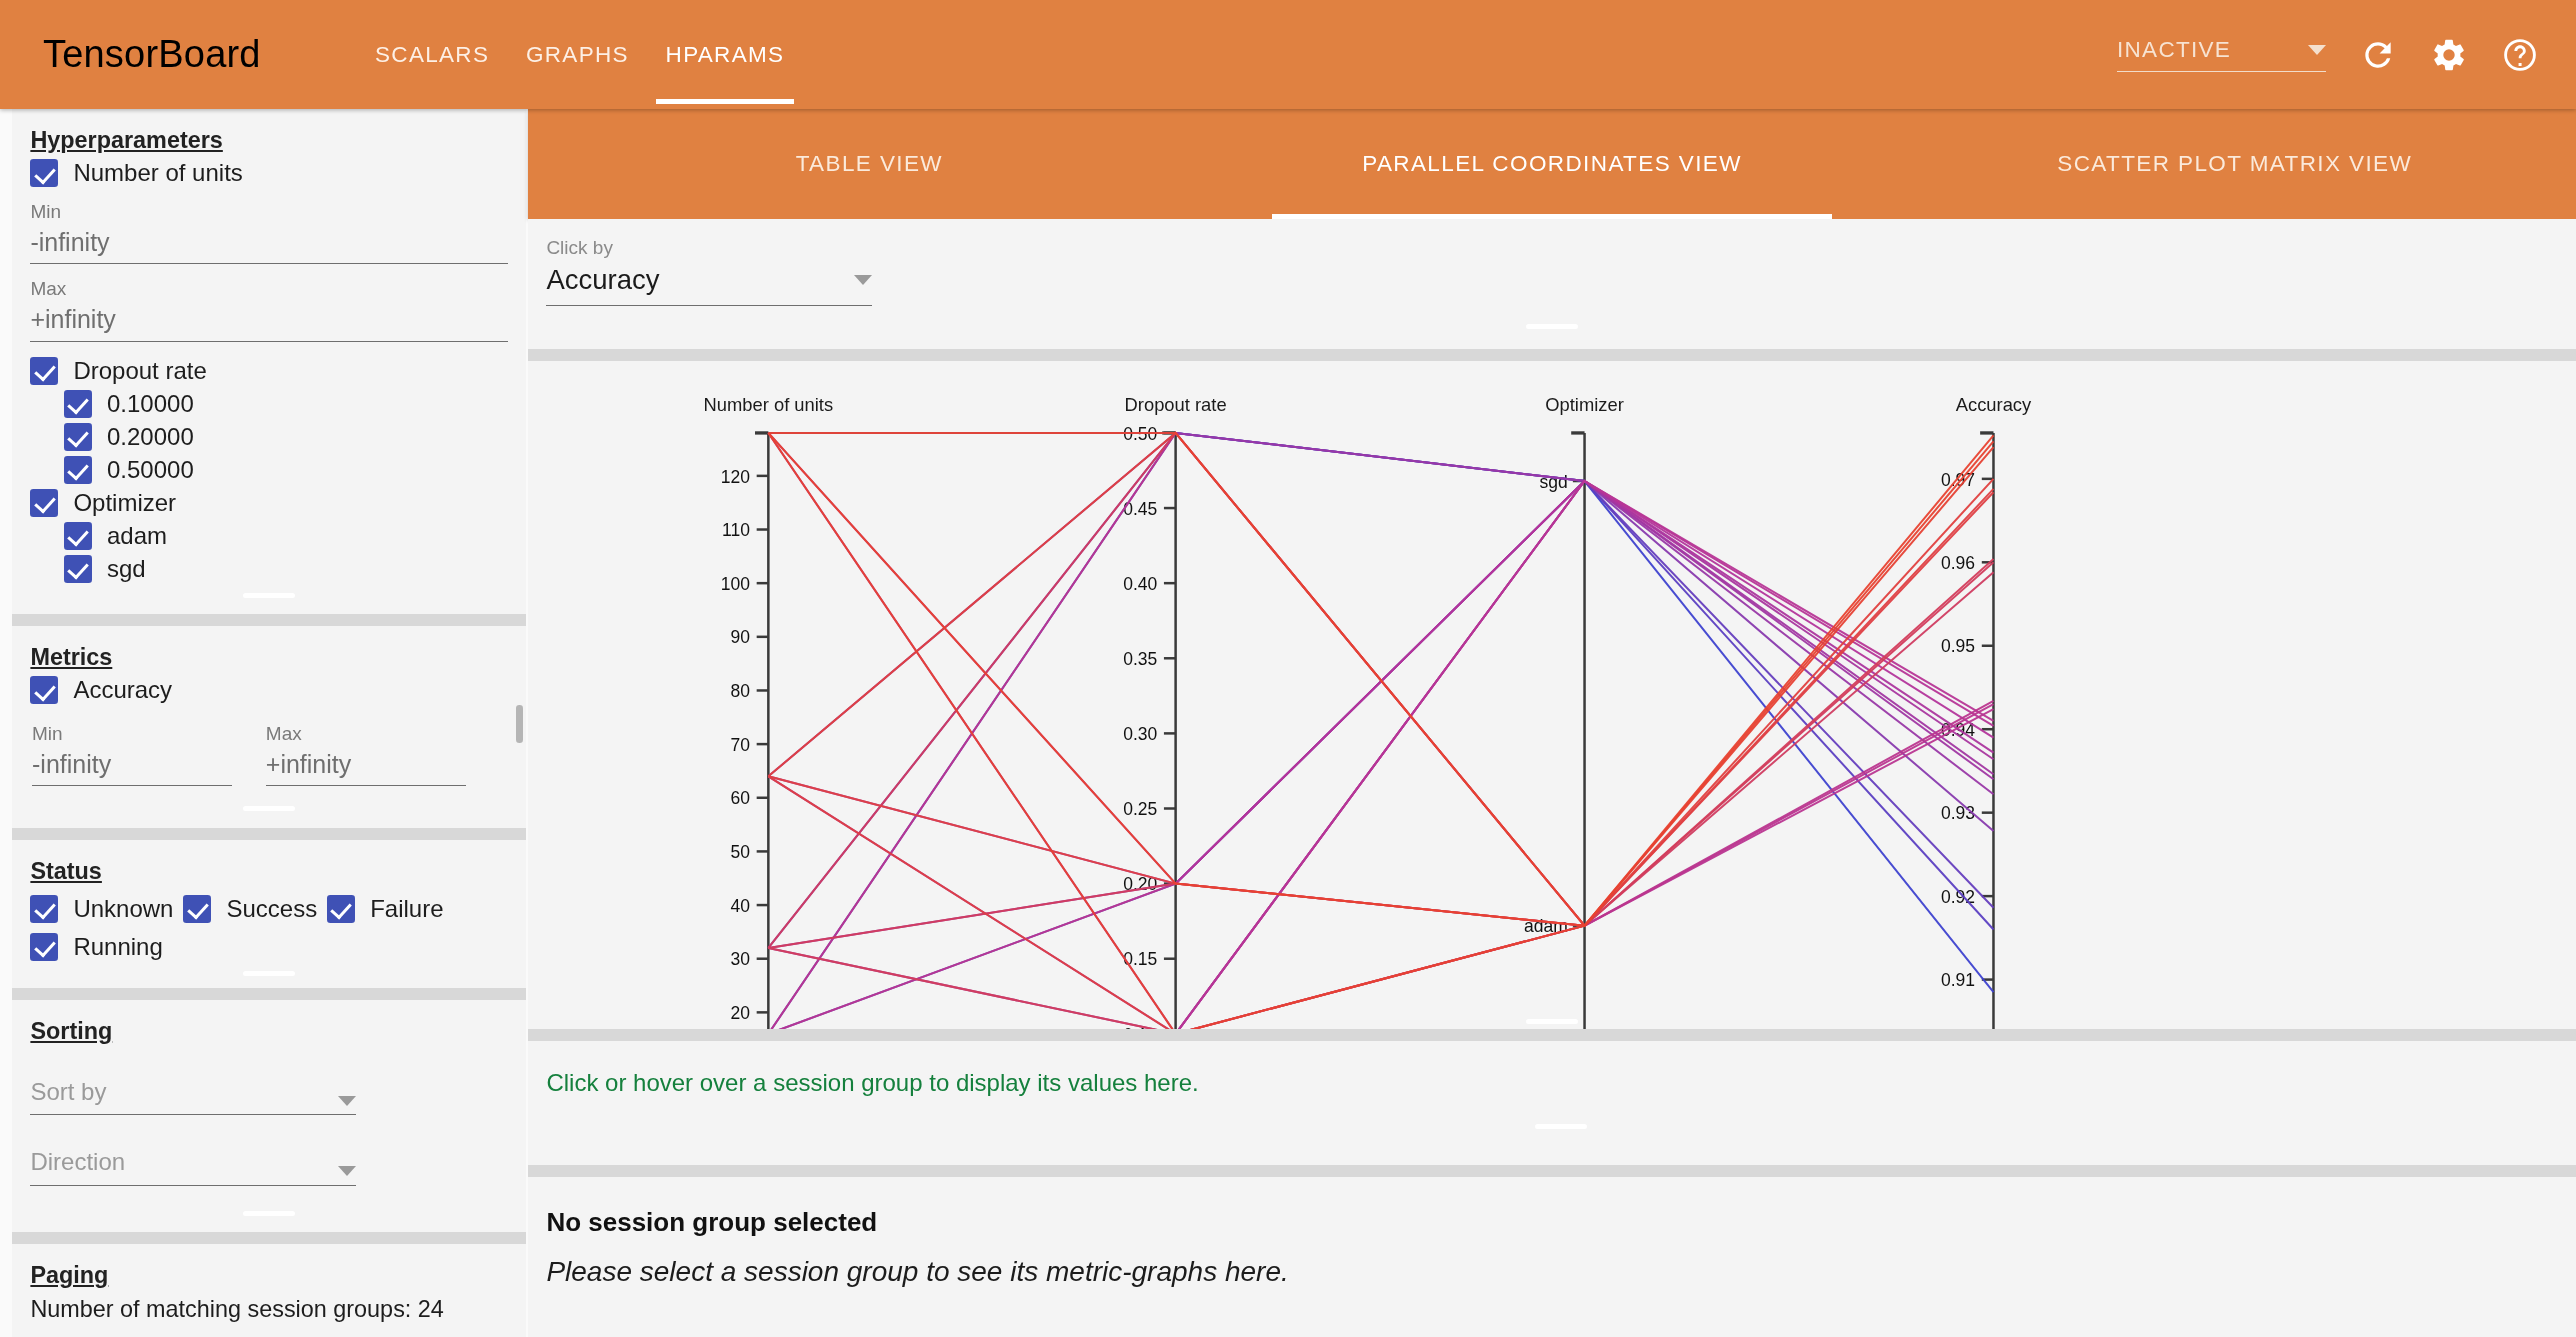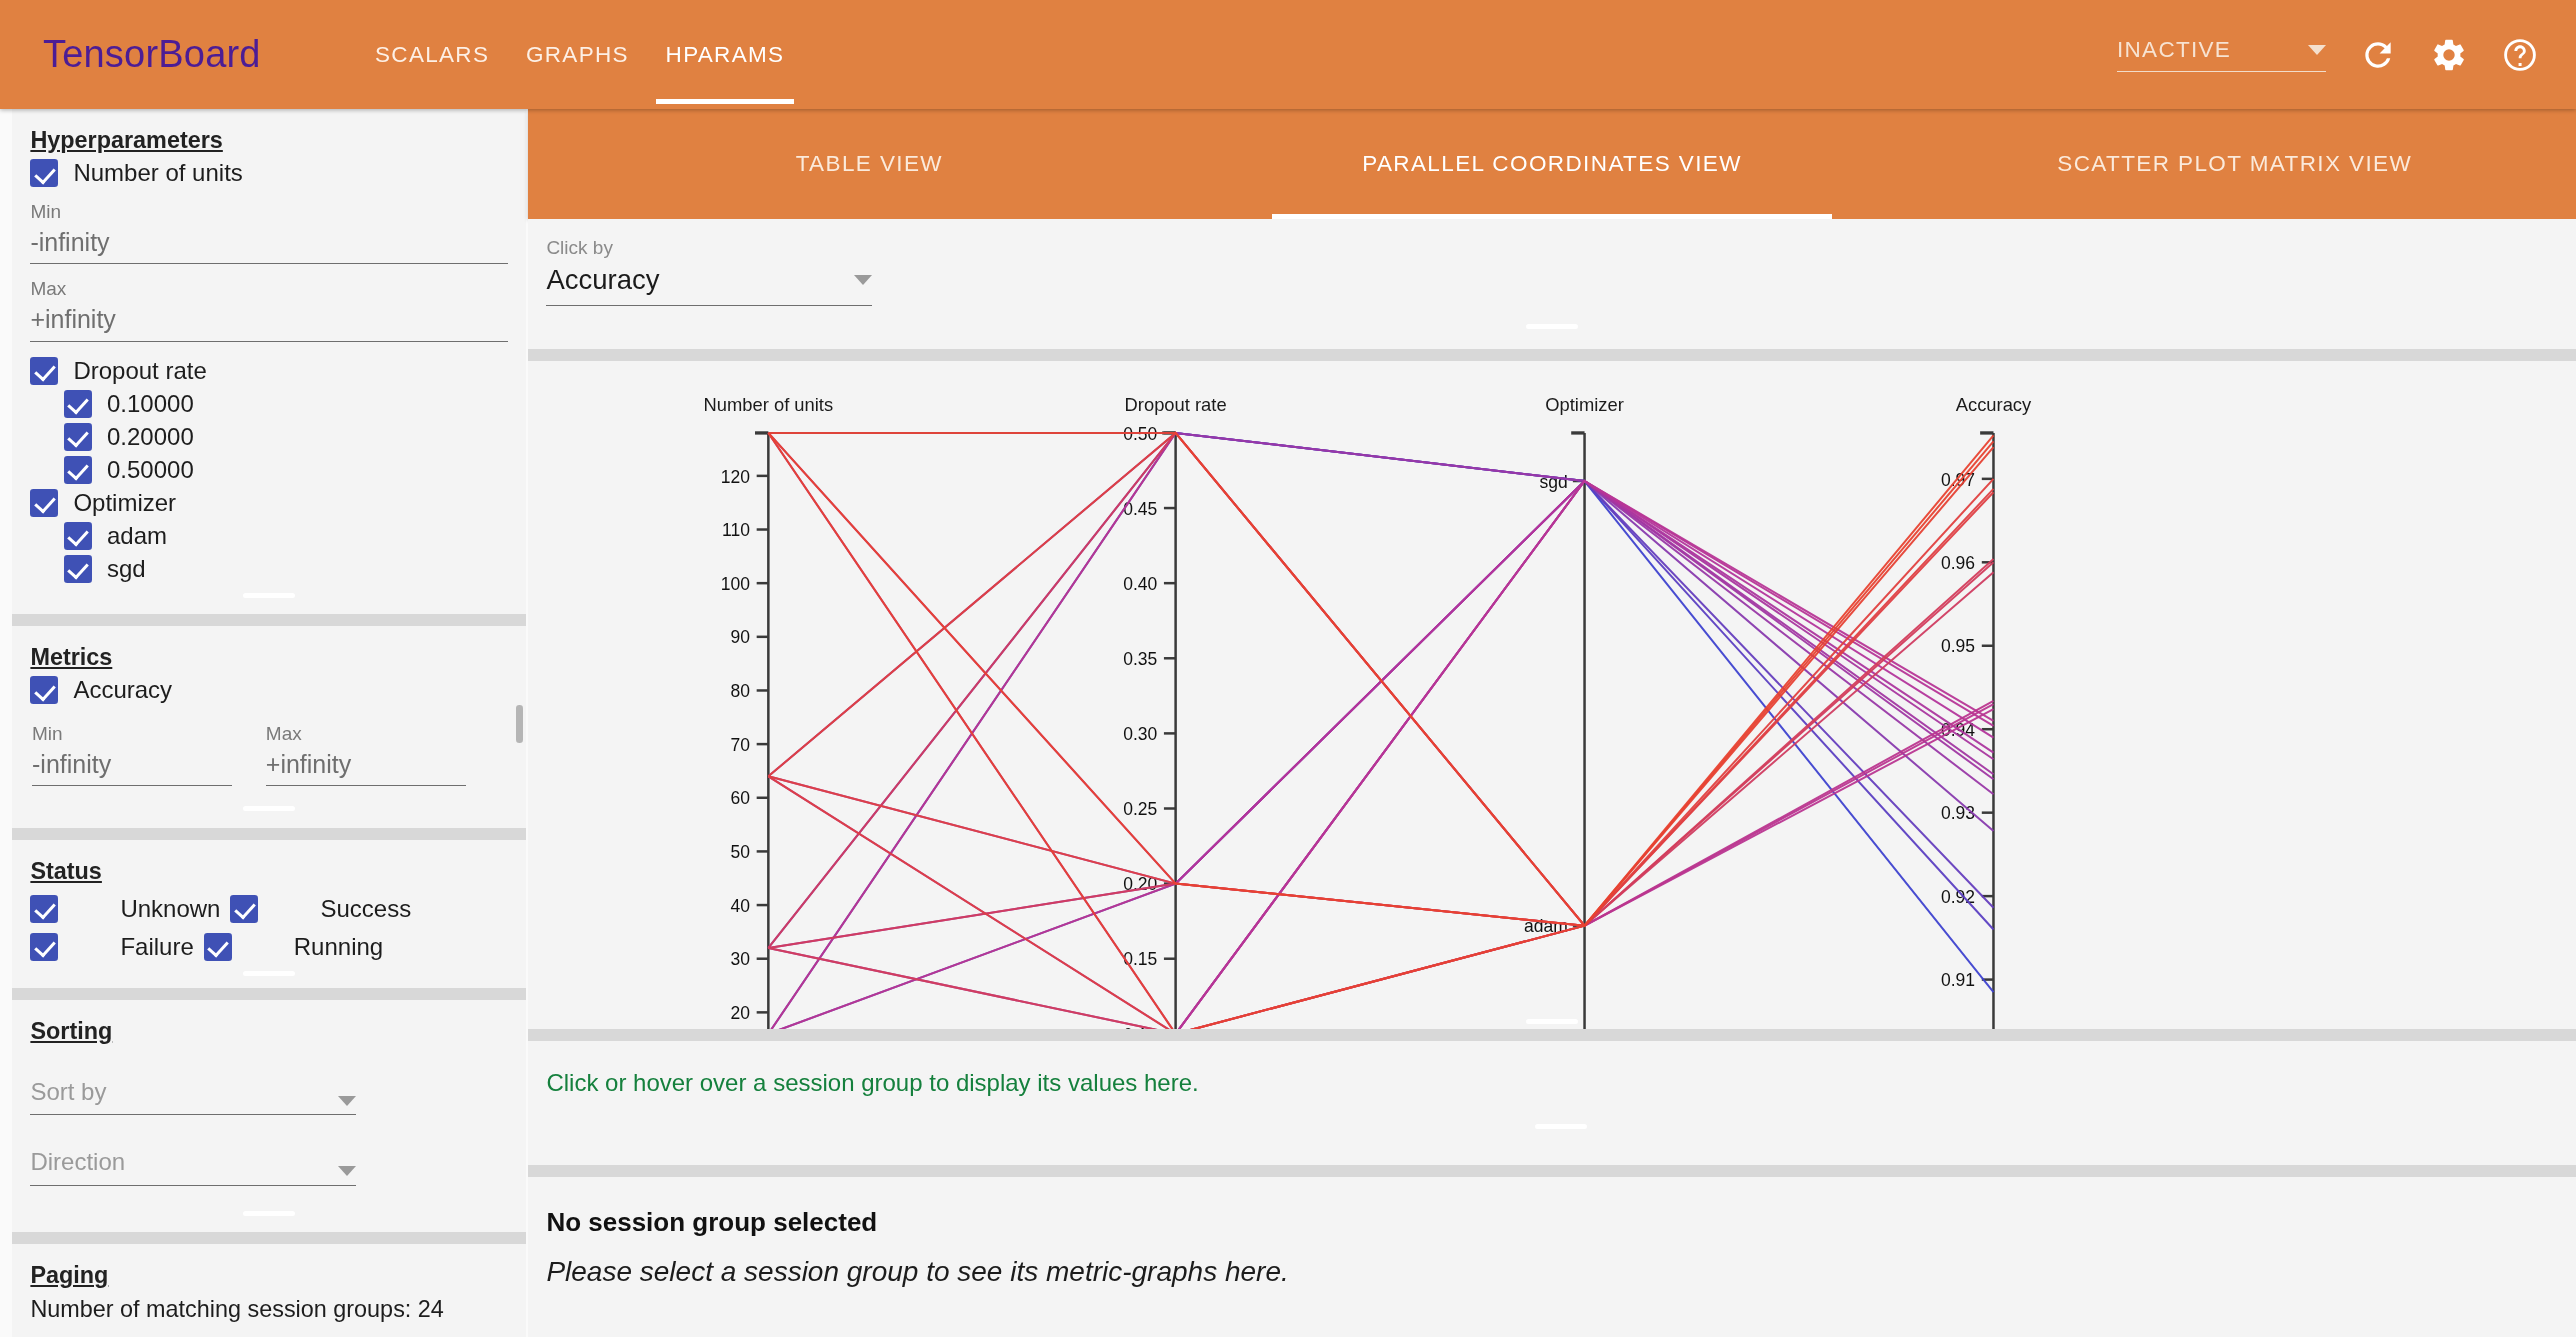--- a/index.html
+++ b/index.html
@@ -14,21 +14,21 @@
 
   
   .topbar {
     position: absolute; left: 0; top: 0; width: 2576px; height: 109px;
     background: #e08141;
     display: flex; align-items: center;
     box-shadow: 0 1.7px 4.2px rgba(0,0,0,.28);
     z-index: 30;
   }
   .brand {
-    color: #4c1d95; font-size: 38px; font-weight: 400;
+    color: #000000; font-size: 38px; font-weight: 400;
     margin-left: 43px; letter-spacing: 0.2px; white-space: nowrap;
   }
   .navtabs { display: flex; align-items: center; margin-left: 96px; height: 109px; }
   .navtab {
     color: #fdf0e6; font-size: 22.5px; letter-spacing: 1.3px;
     padding: 0 18.4px; height: 98px; display: flex; align-items: center;
     position: relative; cursor: pointer; white-space: nowrap;
   }
   .navtab.active { color: #ffffff; }
   .navtab.active::after {
@@ -73,21 +73,21 @@
   }
   .chklabel { font-size: 24px; color: #1d1d1d; margin-left: 15px; white-space: nowrap; }
   .field { margin: 13.4px 18.4px 0 18.4px; }
   .field .flabel { font-size: 19px; color: #7a7a7a; margin-bottom: 5px; }
   .field .fval {
     font-size: 25px; color: #6f6f6f; padding-bottom: 6.7px;
     border-bottom: 1.7px solid #6e6e6e;
   }
   .field.half { display: inline-block; width: 200px; vertical-align: top; }
   .statusrow { display: flex; flex-wrap: wrap; align-items: center; margin-left: 18.4px; max-width: 467px; }
-  .statusrow .chkrow { margin-left: 0; margin-right: 10px; gap: 47px; }
+  .statusrow .chkrow { margin-left: 0; margin-right: 10px; }
   .selfield { margin: 33px 18.4px 0 18.4px; width: 326px; }
   .selfield .sv {
     font-size: 24px; color: #9a9a9a; padding-bottom: 8.3px;
     border-bottom: 1.7px solid #6e6e6e; display: flex;
     align-items: flex-end; justify-content: space-between;
   }
   .caret-gray {
     width: 0; height: 0; border-left: 9.2px solid transparent;
     border-right: 9.2px solid transparent; border-top: 10px solid #9a9a9a;
   }

